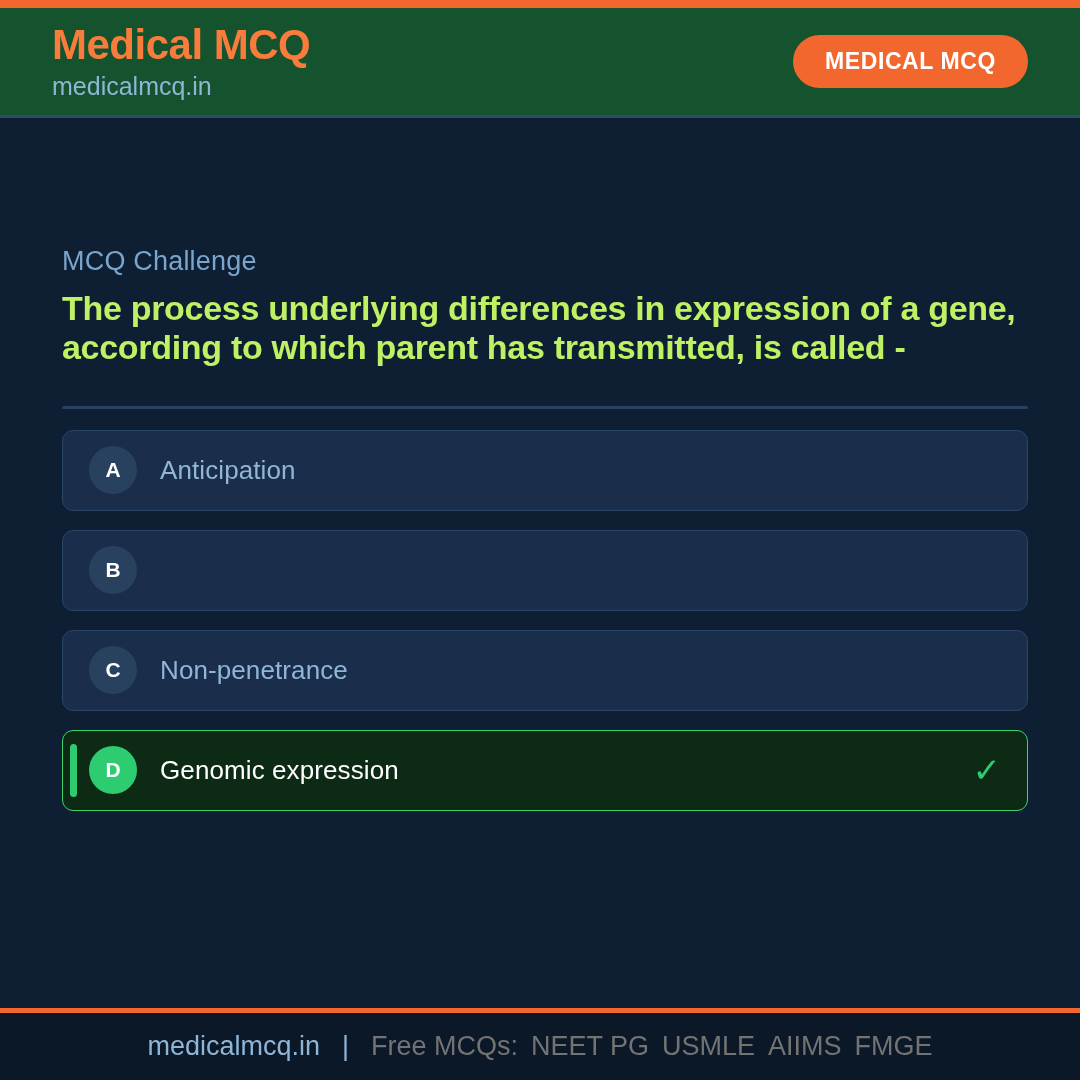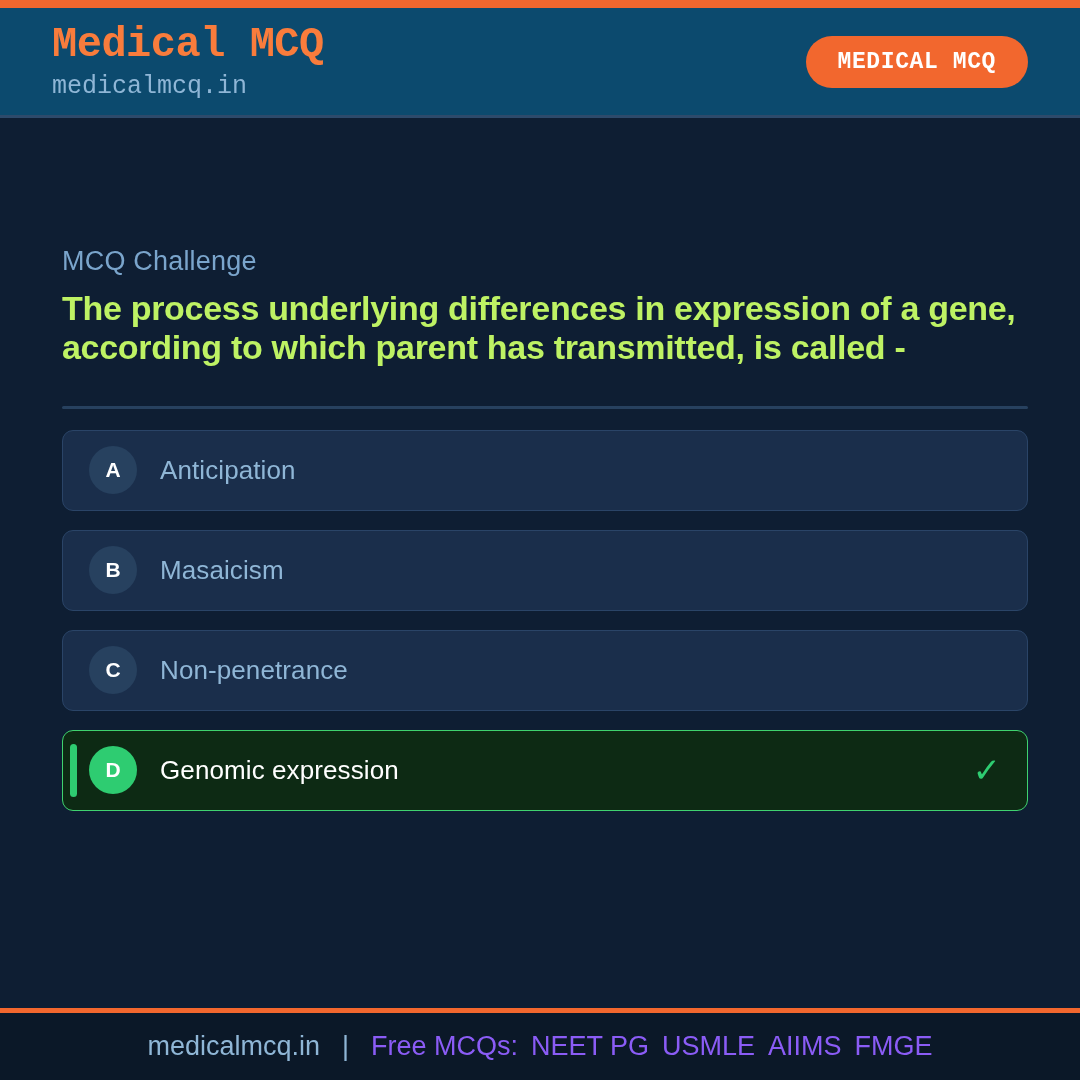--- a/index.html
+++ b/index.html
@@ -28,28 +28,27 @@
     height: 8px;
     width: 100%;
     background: #f2672e;
     flex: 0 0 auto;
   }
 
   
   .header {
     flex: 0 0 auto;
     height: 110px;
-    background: #0c4a6e;
+    background: #14532d;
     border-bottom: 3px solid #2d4a6b;
     box-sizing: border-box;
     display: flex;
     align-items: center;
     justify-content: space-between;
     padding: 0 52px 0 52px;
-    font-family: Liberation Mono, monospace;
   }
   .brand {
     display: flex;
     flex-direction: column;
     justify-content: center;
     line-height: 1;
   }
   .brand-title {
     color: #f97c3c;
     font-size: 42px;
@@ -192,21 +191,21 @@
     color: #8fb6d6;
     font-size: 27px;
     white-space: nowrap;
   }
   .footer-sep {
     color: #8fb6d6;
     font-size: 27px;
     margin: 0 22px;
   }
   .footer-exams {
-    color: #8b5cf6;
+    color: #737373;
     font-size: 27px;
     white-space: nowrap;
   }
   .footer-exam {
     margin-left: 13px;
   }
   .spacer-bottom {
     height: 14px;
     flex: 0 0 auto;
   }
@@ -236,21 +235,20 @@
       <div class="option">
         <span class="accent-bar"></span>
         <span class="option-badge">A</span>
         <span class="option-text">Anticipation</span>
         <span class="option-check"></span>
       </div>
 
       <div class="option">
         <span class="accent-bar"></span>
         <span class="option-badge">B</span>
-        <span class="option-text">Masaicism</span>
         <span class="option-check"></span>
       </div>
 
       <div class="option">
         <span class="accent-bar"></span>
         <span class="option-badge">C</span>
         <span class="option-text">Non-penetrance</span>
         <span class="option-check"></span>
       </div>
 

